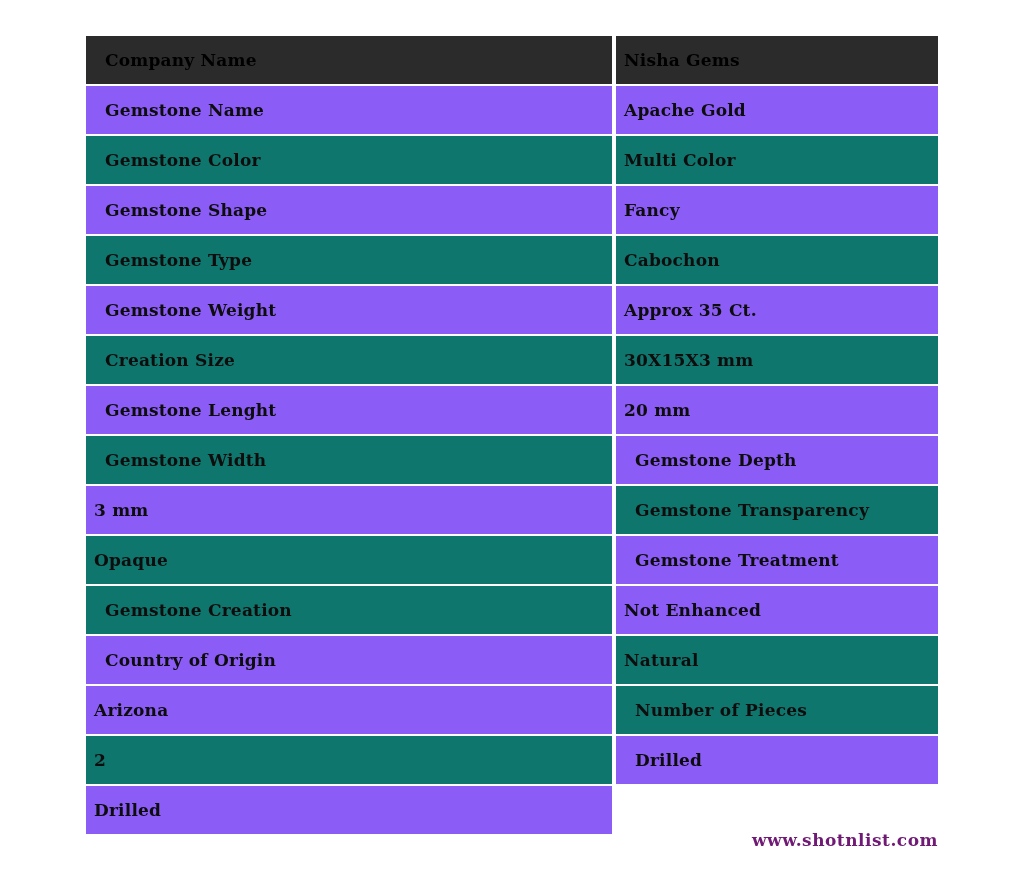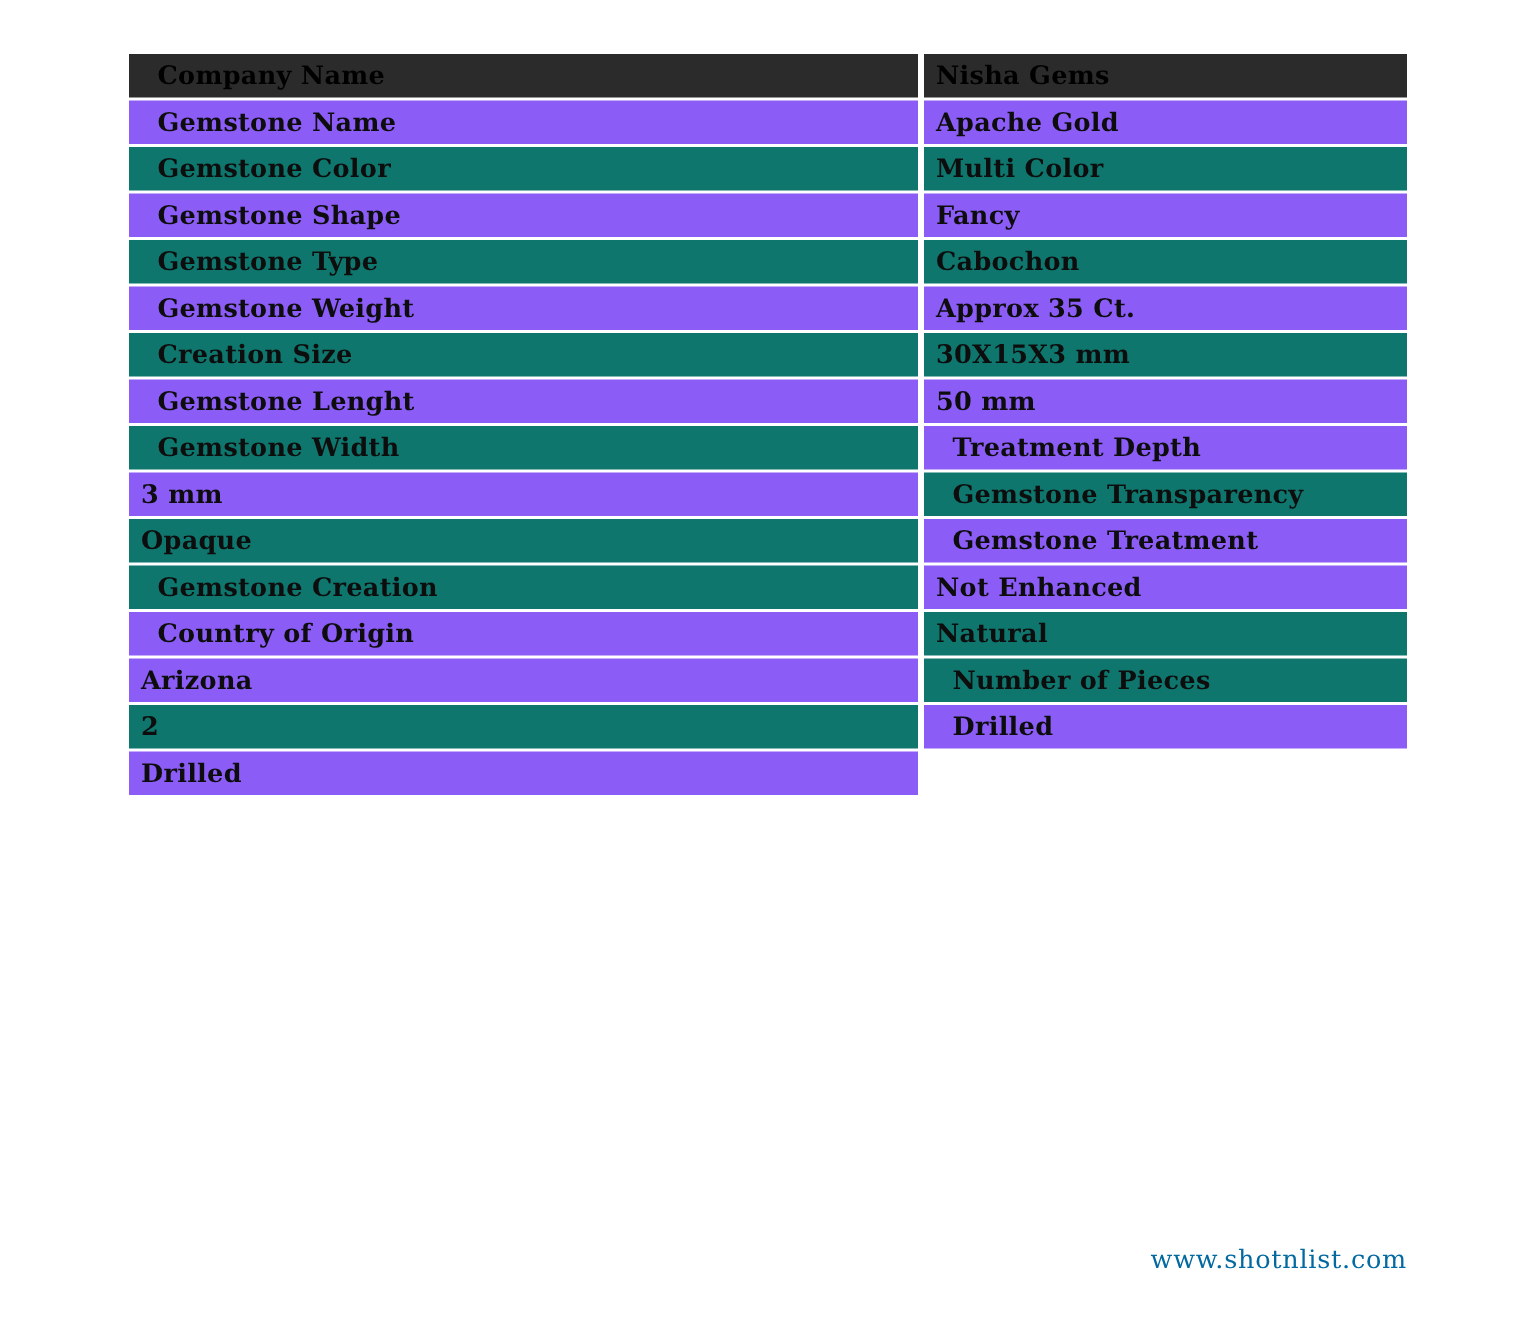--- a/index.html
+++ b/index.html
@@ -16,21 +16,21 @@
     left: 86px;
     top: 36px;
     width: 852px;
     display: grid;
     grid-template-columns: 526px 322px;
     column-gap: 4px;
     row-gap: 2px;
     background: #ffffff;
   }
   .cell {
-    height: 29px;
+    height: 48px;
     display: flex;
     align-items: center;
     font-weight: bold;
     font-size: 17px;
     color: #0d0d0d;
     letter-spacing: 0.2px;
     white-space: nowrap;
     overflow: hidden;
   }
   .cell.label-cell { padding-left: 19px; }
@@ -38,23 +38,23 @@
   .cell.header-cell {
     background: #2b2b2b;
     color: #000000;
   }
   .cell.row-alt { background: #8b5cf6; }
   .cell.row-plain { background: #0f766e; }
   .watermark {
     position: absolute;
     top: 830px;
     right: 86px;
-    font-weight: normal;
+    font-weight: bold;
     font-size: 17px;
-    color: #0369a1;
+    color: #701a75;
     letter-spacing: 0.5px;
   }
 </style>
 </head>
 <body>
 
 <div class="spec-table">
   <div class="cell label-cell header-cell">Company Name</div>
   <div class="cell value-cell header-cell">Nisha Gems</div>
 
@@ -70,25 +70,25 @@
   <div class="cell label-cell row-plain">Gemstone Type</div>
   <div class="cell value-cell row-plain">Cabochon</div>
 
   <div class="cell label-cell row-alt">Gemstone Weight</div>
   <div class="cell value-cell row-alt">Approx 35 Ct.</div>
 
   <div class="cell label-cell row-plain">Creation Size</div>
   <div class="cell value-cell row-plain">30X15X3 mm</div>
 
   <div class="cell label-cell row-alt">Gemstone Lenght</div>
-  <div class="cell value-cell row-alt">50 mm</div>
+  <div class="cell value-cell row-alt">20 mm</div>
 
   <div class="cell label-cell row-plain">Gemstone Width</div>
 
-  <div class="cell label-cell row-alt">Treatment Depth</div>
+  <div class="cell label-cell row-alt">Gemstone Depth</div>
   <div class="cell value-cell row-alt">3 mm</div>
 
   <div class="cell label-cell row-plain">Gemstone Transparency</div>
   <div class="cell value-cell row-plain">Opaque</div>
 
   <div class="cell label-cell row-alt">Gemstone Treatment</div>
   <div class="cell label-cell row-plain">Gemstone Creation</div>
 
   <div class="cell value-cell row-alt">Not Enhanced</div>
   <div class="cell label-cell row-alt">Country of Origin</div>

